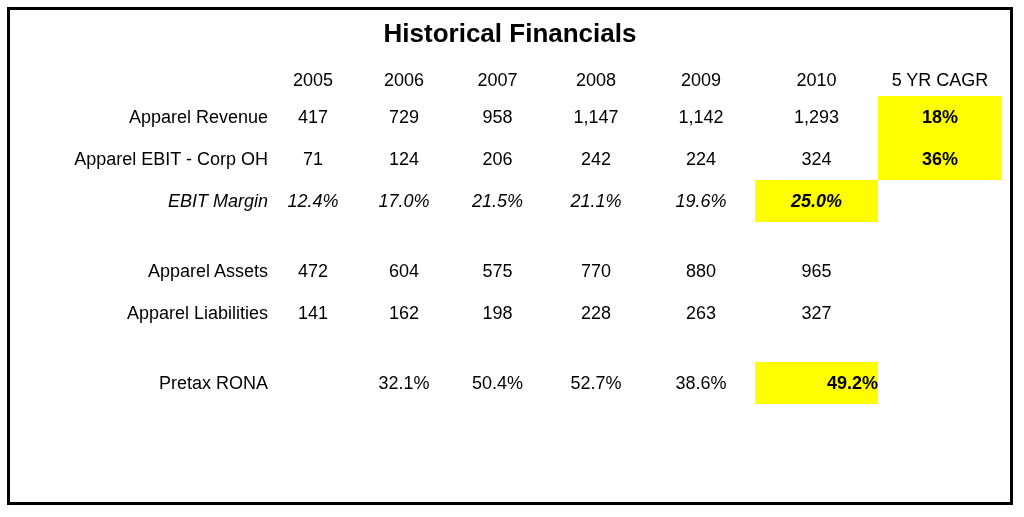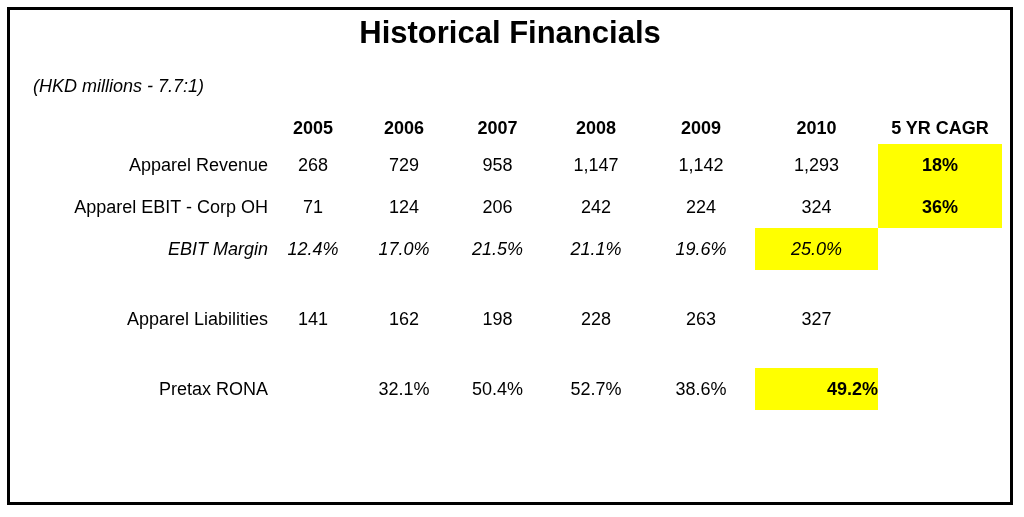--- a/index.html
+++ b/index.html
@@ -14,21 +14,21 @@
     position: absolute;
     left: 7px; top: 7px;
     width: 1006px; height: 498px;
     border: 3px solid #000000;
     background: #ffffff;
     overflow: hidden;
   }
   .title {
     text-align: center;
     font-weight: bold;
-    font-size: 31px;
+    font-size: 26px;
     line-height: 32px;
     margin-top: 7px;
     letter-spacing: 0px;
   }
   .subtitle {
     font-style: italic;
     font-size: 18px;
     margin: 27px 0 0 23px;
   }
   table.fin {
@@ -38,39 +38,38 @@
     font-size: 18px;
   }
   table.fin th, table.fin td {
     padding: 0;
     text-align: center;
     vertical-align: middle;
     white-space: nowrap;
     overflow: hidden;
   }
   table.fin th {
-    font-weight: bold;
+    font-weight: normal;
     height: 32px;
     font-size: 18px;
   }
   table.fin td { height: 42px; }
   table.fin th.label-col, table.fin td.label-col { text-align: right; }
   tr.italic-row td { font-style: italic; }
   td.hl { font-weight: bold; }        
-  td.hl-italic { font-weight: normal; font-style: italic; }
+  td.hl-italic { font-weight: bold; font-style: italic; }
   tr.spacer td { height: 28px; }
 </style>
 </head>
 <body>
 
 <div class="frame">
 
   <div class="title">Historical Financials</div>
 
-  <div class="subtitle">(HKD millions - 7.7:1)</div>
 
   <table class="fin">
     <colgroup>
       <col style="width:238px">
       <col style="width:90px">
       <col style="width:92px">
       <col style="width:95px">
       <col style="width:102px">
       <col style="width:108px">
       <col style="width:123px">
@@ -84,21 +83,21 @@
         <th>2007</th>
         <th>2008</th>
         <th>2009</th>
         <th>2010</th>
         <th>5 YR CAGR</th>
       </tr>
     </thead>
     <tbody>
       <tr>
         <td class="label-col">Apparel Revenue</td>
-        <td>268</td>
+        <td>417</td>
         <td>729</td>
         <td>958</td>
         <td>1,147</td>
         <td>1,142</td>
         <td>1,293</td>
         <td class="hl" style="background: rgb(255, 255, 0); text-align: center;">18%</td>
       </tr>
       <tr>
         <td class="label-col">Apparel EBIT - Corp OH</td>
         <td>71</td>
@@ -116,20 +115,30 @@
         <td>21.5%</td>
         <td>21.1%</td>
         <td>19.6%</td>
         <td class="hl hl-italic" style="background: rgb(255, 255, 0);">25.0%</td>
         <td></td>
       </tr>
       <tr class="spacer">
         <td colspan="8"></td>
       </tr>
       <tr>
+        <td class="label-col">Apparel Assets</td>
+        <td>472</td>
+        <td>604</td>
+        <td>575</td>
+        <td>770</td>
+        <td>880</td>
+        <td>965</td>
+        <td></td>
+      </tr>
+      <tr>
         <td class="label-col">Apparel Liabilities</td>
         <td>141</td>
         <td>162</td>
         <td>198</td>
         <td>228</td>
         <td>263</td>
         <td>327</td>
         <td></td>
       </tr>
       <tr class="spacer">

